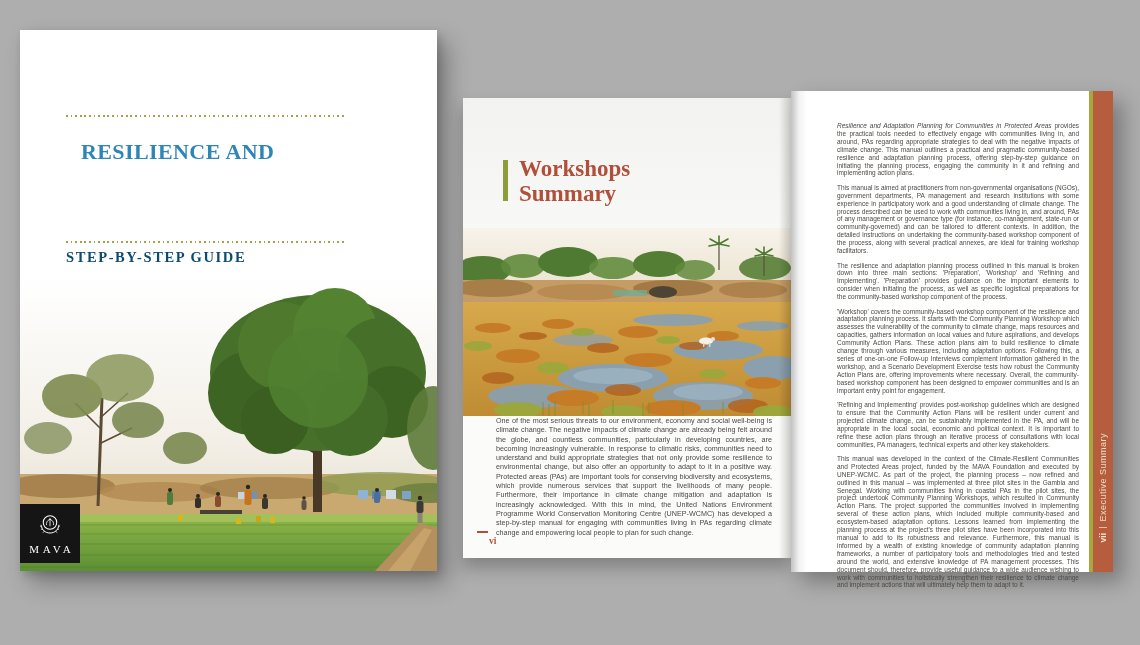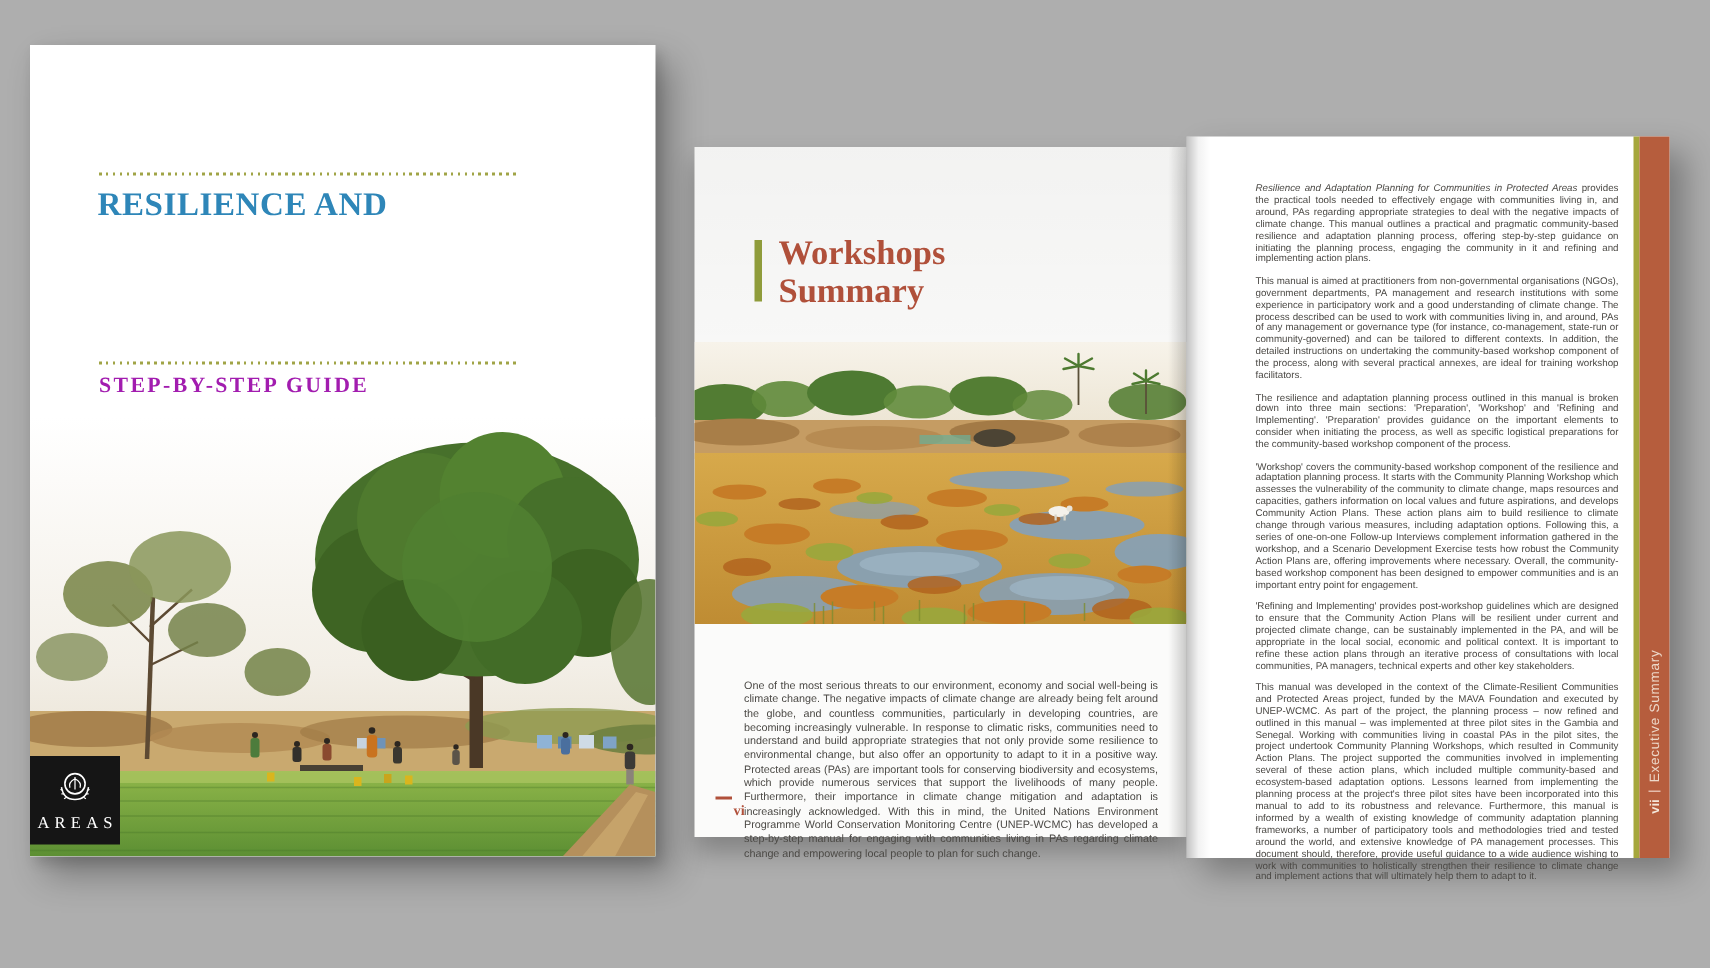--- a/index.html
+++ b/index.html
@@ -5,27 +5,27 @@
   html,body{margin:0;padding:0;background:#aeaeae;}
   .scene{position:relative;width:1140px;height:645px;background:#aeaeae;overflow:hidden;
          font-family:"Liberation Sans",sans-serif;}
 
   
   .cover{position:absolute;left:20px;top:30px;width:417px;height:541px;background:#ffffff;
          box-shadow:10px 12px 22px rgba(0,0,0,.30),3px 4px 8px rgba(0,0,0,.15);overflow:hidden;}
   .dotted{position:absolute;left:46px;width:278px;height:2px;
           background:repeating-linear-gradient(90deg,#a0a446 0 1.7px,transparent 1.7px 4.6px);}
   .dotted.d1{top:85px;} .dotted.d2{top:211px;}
-  .cover-title{position:absolute;left:45px;top:92px;width:330px;margin:0;
+  .cover-title{position:absolute;left:45px;top:92px;width:330px;margin:16px;
                font-family:"Liberation Serif",serif;font-weight:600;font-size:22px;line-height:28.5px;
                letter-spacing:.4px;color:#2e86b8;}
   .cover-title span{display:block;}
   .cover-subtitle{position:absolute;left:46px;top:219px;margin:0;
                   font-family:"Liberation Serif",serif;font-weight:700;font-size:14.5px;
-                  letter-spacing:1.6px;color:#a21caf;}
+                  letter-spacing:1.6px;color:#0c4a6e;}
   .cover-photo{position:absolute;left:0;top:248px;width:417px;height:293px;}
   .cover-photo svg,.spread-photo svg{display:block;width:100%;height:100%;}
   .unep-box{position:absolute;left:0;top:474px;width:60px;height:59px;background:#151515;
             display:flex;flex-direction:column;align-items:center;justify-content:center;}
   .unep-label{color:#ffffff;font-family:"Liberation Serif",serif;font-size:11px;
               letter-spacing:3.5px;text-indent:3.5px;margin-top:1px;}
 
   
   .page{position:absolute;background:#ffffff;}
   .page-left{left:463px;top:98px;width:328px;height:460px;background:#fbfbfa;
@@ -39,21 +39,21 @@
   .page-right::before{content:'';position:absolute;top:0;left:0;width:16px;height:100%;
              background:linear-gradient(to right,rgba(0,0,0,.24),rgba(0,0,0,.05) 8px,rgba(0,0,0,0));
              pointer-events:none;}
 
   .es-bar{position:absolute;left:40px;top:62px;width:5px;height:41px;background:#8f9c3b;}
   .es-heading{position:absolute;left:56px;top:58px;margin:0;
               font-family:"Liberation Serif",serif;font-weight:700;font-size:23px;line-height:25px;
               color:#b0503a;}
   .es-heading span{display:block;}
   .spread-photo{position:absolute;left:0;top:130px;width:328px;height:188px;}
-  .left-body{position:absolute;left:33px;top:354px;width:276px;margin:0;
+  .left-body{position:absolute;left:33px;top:318px;width:276px;margin:0;
              font-size:7.2px;line-height:9.3px;color:#4b4945;text-align:justify;}
   .pagenum{position:absolute;left:14px;top:433px;}
   .pagenum .rule{width:11px;height:1.5px;background:#b0503a;margin-bottom:3px;}
   .pagenum .num{font-family:"Liberation Serif",serif;font-weight:700;font-size:9.5px;color:#b0503a;margin-left:12px;}
 
   .right-text{position:absolute;left:46px;top:31px;width:242px;}
   .right-text p{margin:0 0 6.5px 0;font-size:6.5px;line-height:7.9px;color:#4b4945;text-align:justify;}
   .right-text em{font-style:italic;}
 
   .tab-olive{position:absolute;top:0;right:20px;width:4px;height:100%;background:#a6a73d;}
@@ -157,21 +157,21 @@
       </svg>
     </div>
 
     <div class="unep-box">
       <svg viewBox="0 0 40 40" width="30" height="30">
         <circle cx="20" cy="14" r="9" fill="none" stroke="#ffffff" stroke-width="1.4"></circle>
         <path d="M20 8 v11 M20 9.5 c-4 2 -5.5 5 -4.5 8 M20 9.5 c4 2 5.5 5 4.5 8" stroke="#ffffff" stroke-width="1.1" fill="none"></path>
         <path d="M8 17 c1 7 5.5 11 12 11 s11 -4 12 -11" fill="none" stroke="#ffffff" stroke-width="1.3"></path>
         <path d="M9.5 20 l-2.4 -1 M10.5 23 l-2.6 0 M12.5 26 l-2.2 1.4 M30.5 20 l2.4 -1 M29.5 23 l2.6 0 M27.5 26 l2.2 1.4" stroke="#ffffff" stroke-width="1"></path>
       </svg>
-      <div class="unep-label">AREAS</div>
+      <div class="unep-label">MAVA</div>
     </div>
   </div>
 
   <div class="page page-left">
     <div class="es-bar"></div>
     <h2 class="es-heading">
       <span>Workshops</span>
       <span>Summary</span>
     </h2>
 

